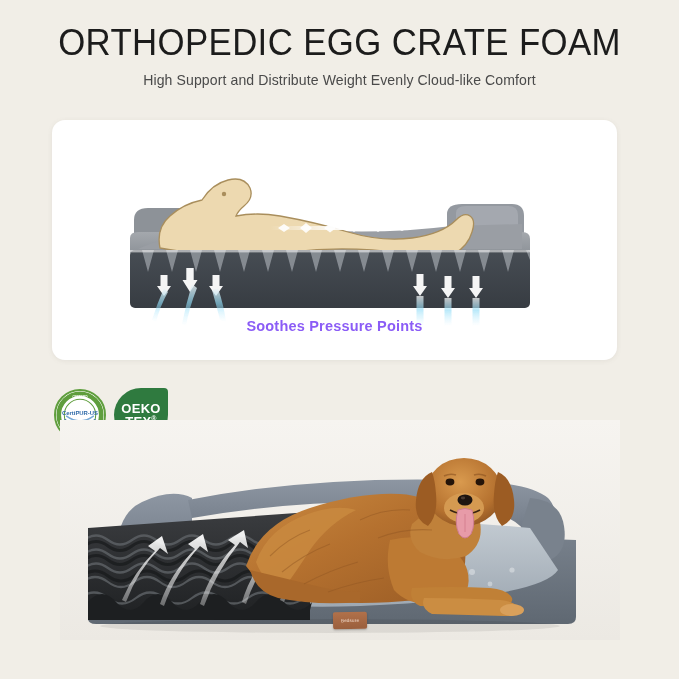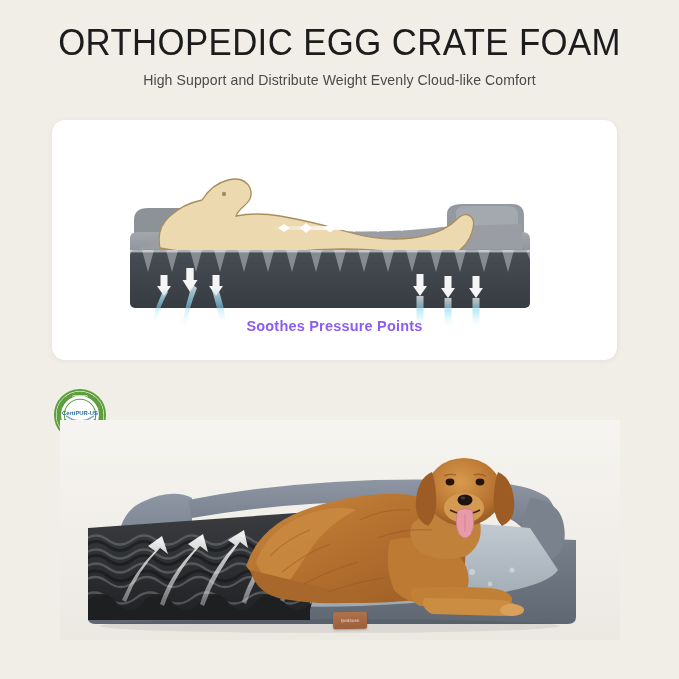--- a/index.html
+++ b/index.html
@@ -198,20 +198,24 @@
         <circle cx="26" cy="26" r="17" fill="#ffffff" stroke="#5f9e3d" stroke-width="1.1"></circle>
         <path d="M9 31 Q26 43 43 31" fill="none" stroke="#2f6aa8" stroke-width="2.2" opacity=".85"></path>
         <path d="M11 27 Q26 38 41 27" fill="none" stroke="#3f86c4" stroke-width="1.6" opacity=".7"></path>
         <text x="26" y="26" text-anchor="middle" font-family="'Liberation Sans',sans-serif" font-size="6.4" font-weight="700" fill="#2f6aa8">CertiPUR-US</text>
         <g fill="#ffffff" font-family="'Liberation Sans',sans-serif" font-size="3.1" font-weight="700">
           <text x="26" y="7.6" text-anchor="middle">CERTIFIED</text>
           <text x="26" y="48.4" text-anchor="middle">FOAM</text>
         </g>
       </svg>
     </div>
+    <div class="badge-oeko">
+      <span class="l1">OEKO</span>
+      <span class="l2"><span>TEX</span><sup>®</sup></span>
+    </div>
   </div>
 
   <div class="photo">
     <svg viewBox="0 0 560 220" width="560" height="220">
       <defs>
         <linearGradient id="pBg" x1="0" y1="0" x2="0" y2="1">
           <stop offset="0%" stop-color="#f6f4f0"></stop>
           <stop offset="100%" stop-color="#ece9e3"></stop>
         </linearGradient>
         <linearGradient id="pBolster" x1="0" y1="0" x2="0" y2="1">

